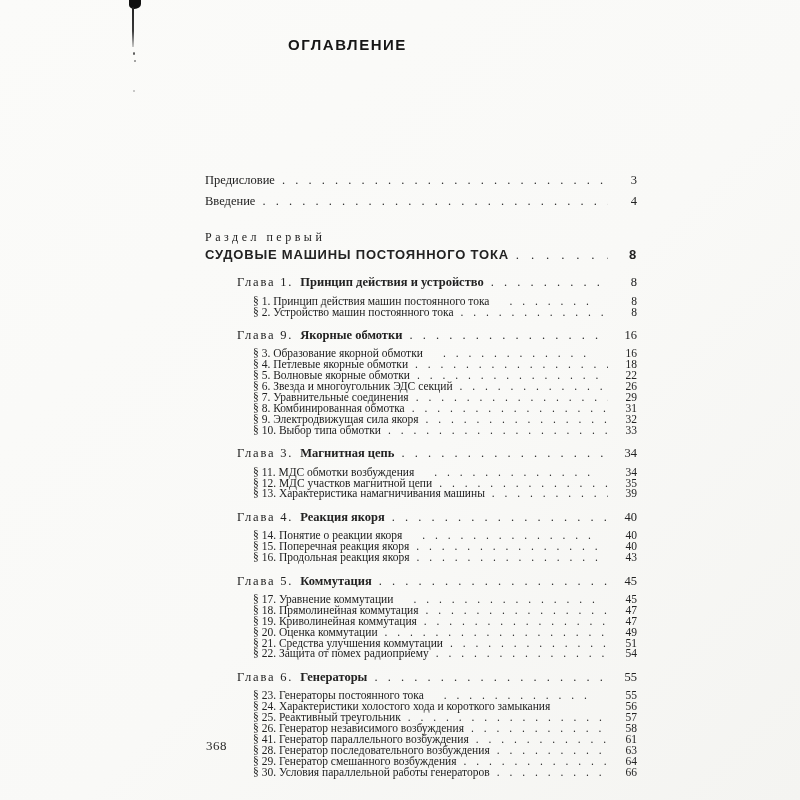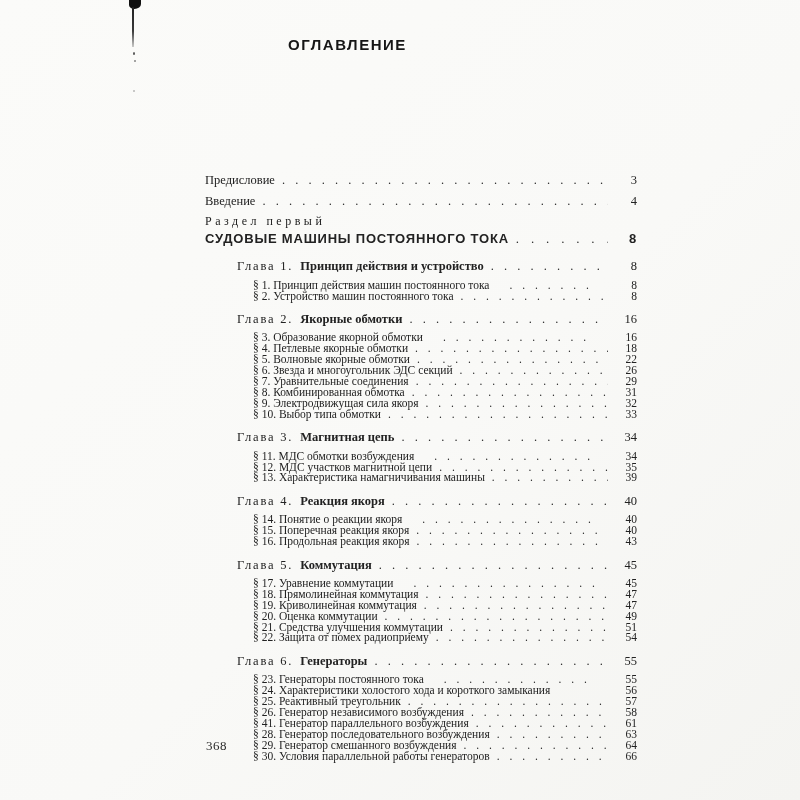--- a/index.html
+++ b/index.html
@@ -47,21 +47,21 @@
     margin:0 5px 0 7px; color:#2e2e2e; direction:ltr;
   }
   .row .dots::after {
     content:". . . . . . . . . . . . . . . . . . . . . . . . . . . . . . . . . . . . . . . .";
     word-spacing:7px;
   }
   .row .spacer { flex:1 1 auto; }
   .row .pg { flex:0 0 auto; min-width:24px; text-align:right; white-space:nowrap; }
 
   .row.front { font-size:12.5px; height:21.5px; }
-  .row.part-label { font-size:12px; letter-spacing:3.5px; height:15px; margin-top:1px; }
+  .row.part-label { font-size:12px; letter-spacing:3.5px; height:15px; margin-top:17px; }
   .row.part-title {
     height:21px; font-family:"Liberation Sans", sans-serif;
     font-weight:700; font-size:13px; letter-spacing:0.8px;
   }
   .row.part-title .dots { font-family:"Liberation Serif", serif; font-weight:400; }
   .row.chapter { padding-left:32px; height:17px; margin-top:9px; font-size:12.5px; }
   .row.chapter .prefix { letter-spacing:1.8px; margin-right:7px; white-space:nowrap; }
   .row.chapter .ctitle { font-weight:700; white-space:nowrap; }
   .row.section { padding-left:48px; height:10.9px; font-size:11.5px; }
   .row.first-of-chapter { margin-top:5px;gap:13px; }
@@ -112,21 +112,21 @@
         <span class="lbl">§ 1. Принцип действия машин постоянного тока</span>
         <span class="dots"></span>
         <span class="pg">8</span>
       </div>
       <div class="row section">
         <span class="lbl">§ 2. Устройство машин постоянного тока</span>
         <span class="dots"></span>
         <span class="pg">8</span>
       </div>
       <div class="row chapter">
-        <span class="prefix lbl">Глава 2.</span>
+        <span class="prefix lbl">Глава 9.</span>
         <span class="ctitle lbl">Якорные обмотки</span>
         <span class="dots"></span>
         <span class="pg">16</span>
       </div>
       <div class="row section first-of-chapter">
         <span class="lbl">§ 3. Образование якорной обмотки</span>
         <span class="dots"></span>
         <span class="pg">16</span>
       </div>
       <div class="row section">

